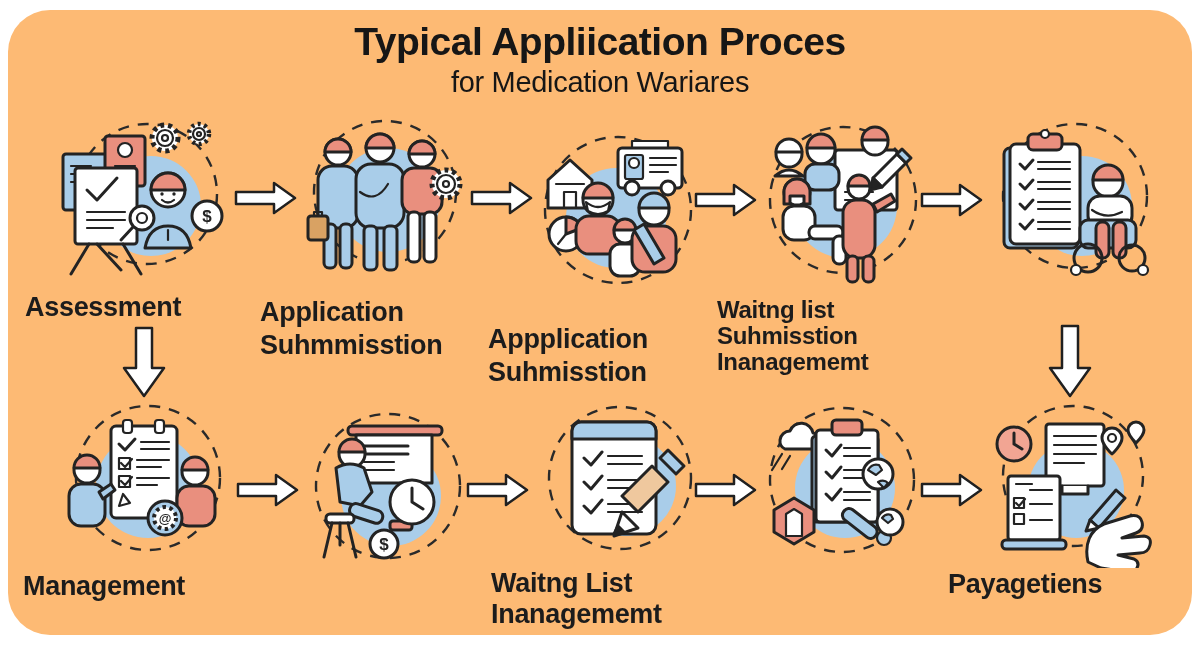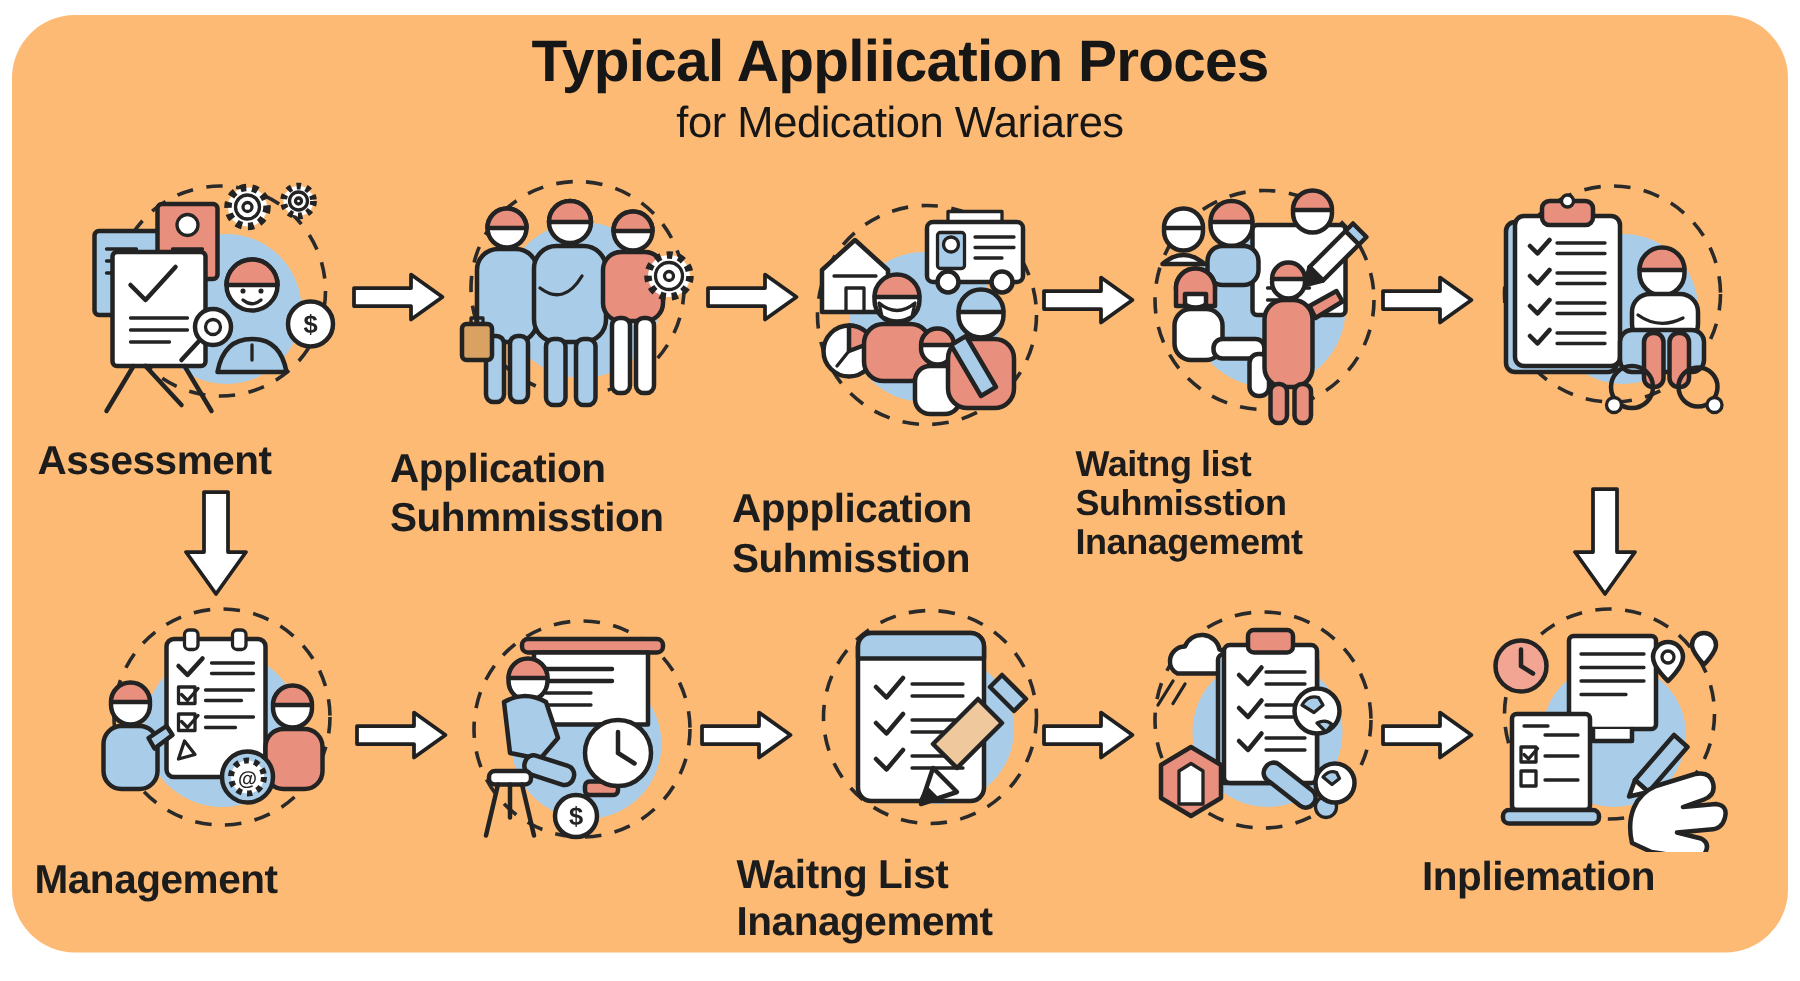--- a/index.html
+++ b/index.html
@@ -298,21 +298,21 @@
   </svg>
 
   <div class="step-label" style="left:15px;top:560px;width:240px;">
     <div>Management</div>
   </div>
   <div class="step-label" style="left:483px;top:558px;width:240px;line-height:31px;">
     <div>Waitng List</div>
     <div>Inanagememt</div>
   </div>
   <div class="step-label" style="left:940px;top:558px;width:240px;">
-    <div>Inpliemation</div>
+    <div>Payagetiens</div>
   </div>
 
   <svg class="arrow" style="left:226px;top:170px;" width="64" height="36" viewBox="0 0 64 36">
     <polygon points="2,12 40,12 40,3 61,18 40,33 40,24 2,24" fill="#ffffff" stroke="#202020" stroke-width="2.5" stroke-linejoin="round"></polygon>
   </svg>
   <svg class="arrow" style="left:462px;top:170px;" width="64" height="36" viewBox="0 0 64 36">
     <polygon points="2,12 40,12 40,3 61,18 40,33 40,24 2,24" fill="#ffffff" stroke="#202020" stroke-width="2.5" stroke-linejoin="round"></polygon>
   </svg>
   <svg class="arrow" style="left:686px;top:172px;" width="64" height="36" viewBox="0 0 64 36">
     <polygon points="2,12 40,12 40,3 61,18 40,33 40,24 2,24" fill="#ffffff" stroke="#202020" stroke-width="2.5" stroke-linejoin="round"></polygon>

